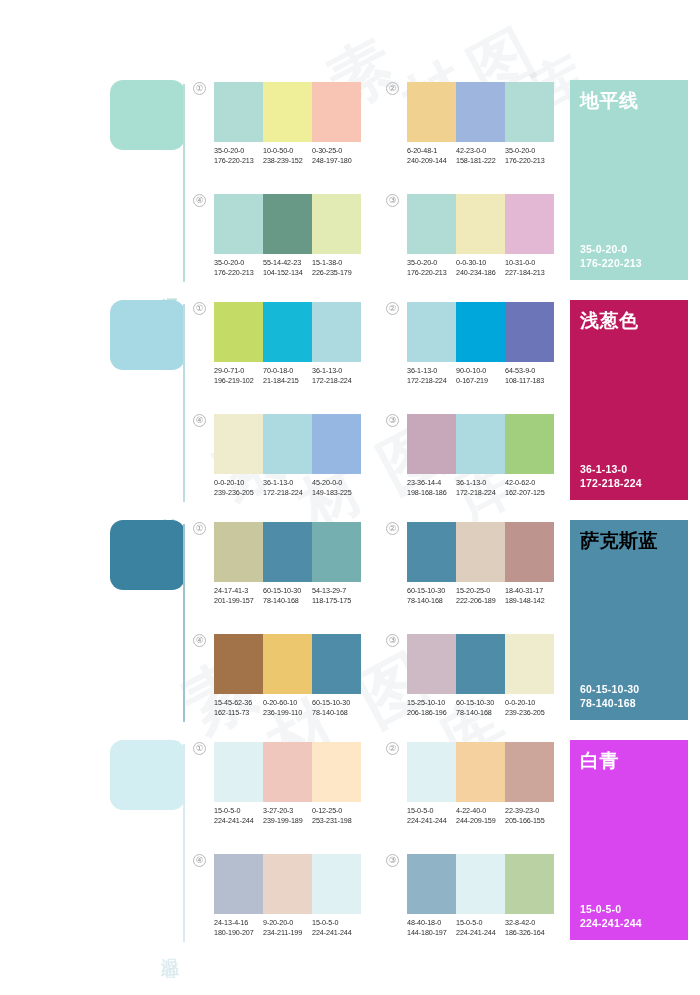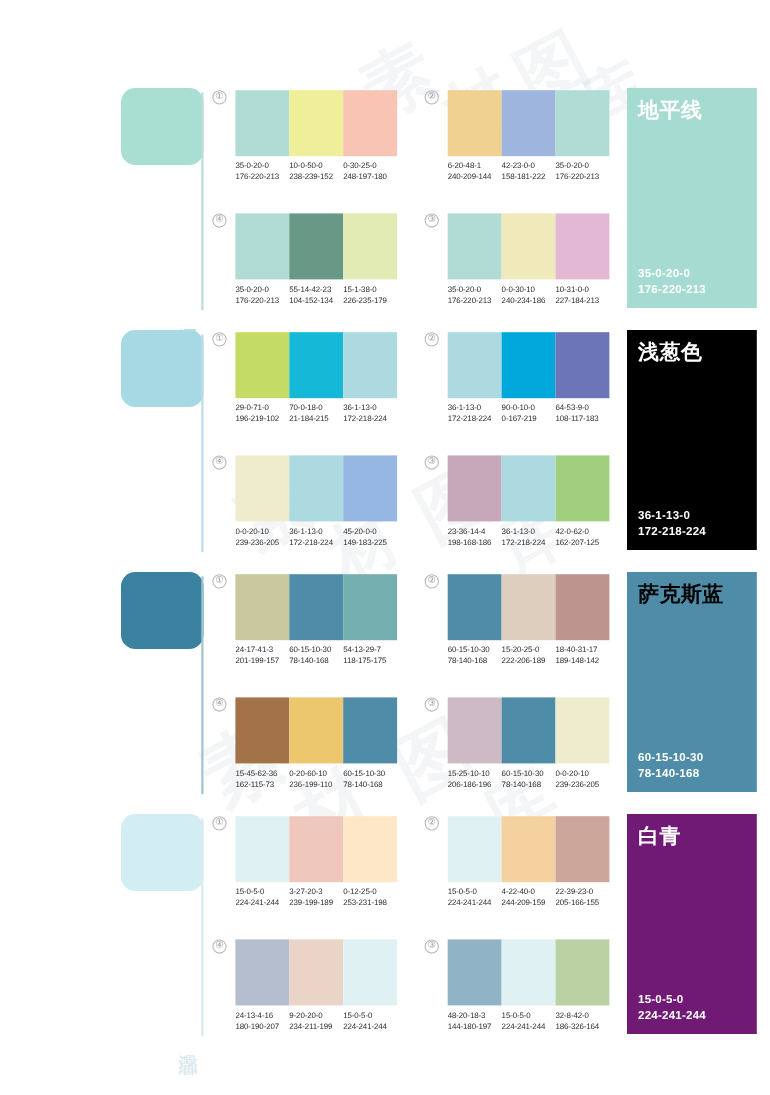--- a/index.html
+++ b/index.html
@@ -375,21 +375,21 @@
             <div class="code-col">
               <div class="code-line">36-1-13-0</div>
               <div class="code-line">172-218-224</div>
             </div>
             <div class="code-col">
               <div class="code-line">42-0-62-0</div>
               <div class="code-line">162-207-125</div>
             </div>
           </div>
         </div>
-        <div class="main-card" style="background: #000000;">
+        <div class="main-card" style="background: #be185d;">
           <div class="main-title" style="color: rgb(255, 255, 255);">浅葱色</div>
           <div class="main-codes">
             <div>36-1-13-0</div>
             <div>172-218-224</div>
           </div>
         </div>
       </div>
       <div class="section" style="top: 512px;">
         <div class="tab-wrap">
           <div class="tab-chip" style="background: rgb(59, 130, 161);"></div>
@@ -566,34 +566,34 @@
         </div>
         <div class="group" style="left: 386px; top: 122px;">
           <div class="grp-num">③</div>
           <div class="swatches">
             <div class="sw" style="background: rgb(144, 180, 197);"></div>
             <div class="sw" style="background: rgb(224, 241, 244);"></div>
             <div class="sw" style="background: rgb(186, 209, 164);"></div>
           </div>
           <div class="codes">
             <div class="code-col">
-              <div class="code-line">48-20-18-3</div>
+              <div class="code-line">48-40-18-0</div>
               <div class="code-line">144-180-197</div>
             </div>
             <div class="code-col">
               <div class="code-line">15-0-5-0</div>
               <div class="code-line">224-241-244</div>
             </div>
             <div class="code-col">
               <div class="code-line">32-8-42-0</div>
               <div class="code-line">186-326-164</div>
             </div>
           </div>
         </div>
-        <div class="main-card" style="background: #701a75;">
+        <div class="main-card" style="background: #d946ef;">
           <div class="main-title" style="color: rgb(255, 255, 255);">白青</div>
           <div class="main-codes">
             <div>15-0-5-0</div>
             <div>224-241-244</div>
           </div>
         </div>
       </div>
     </div>
 
 </div>

